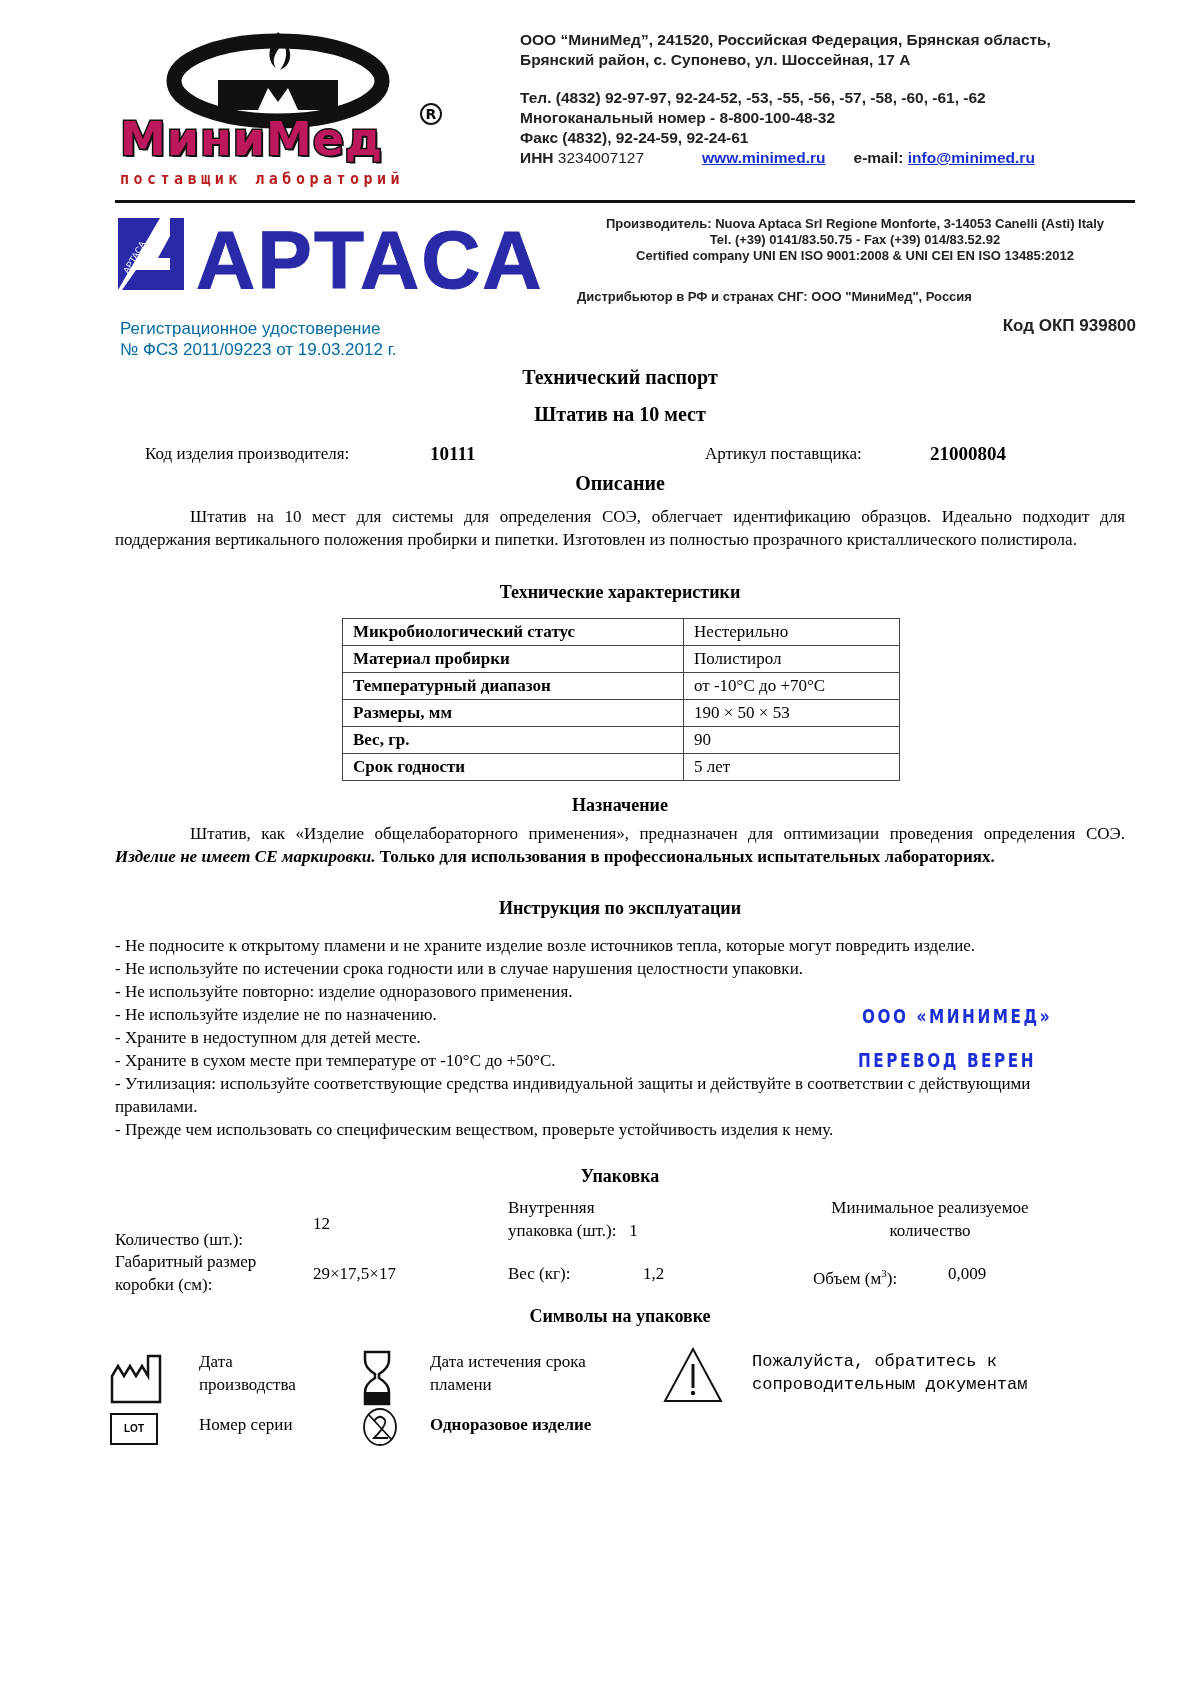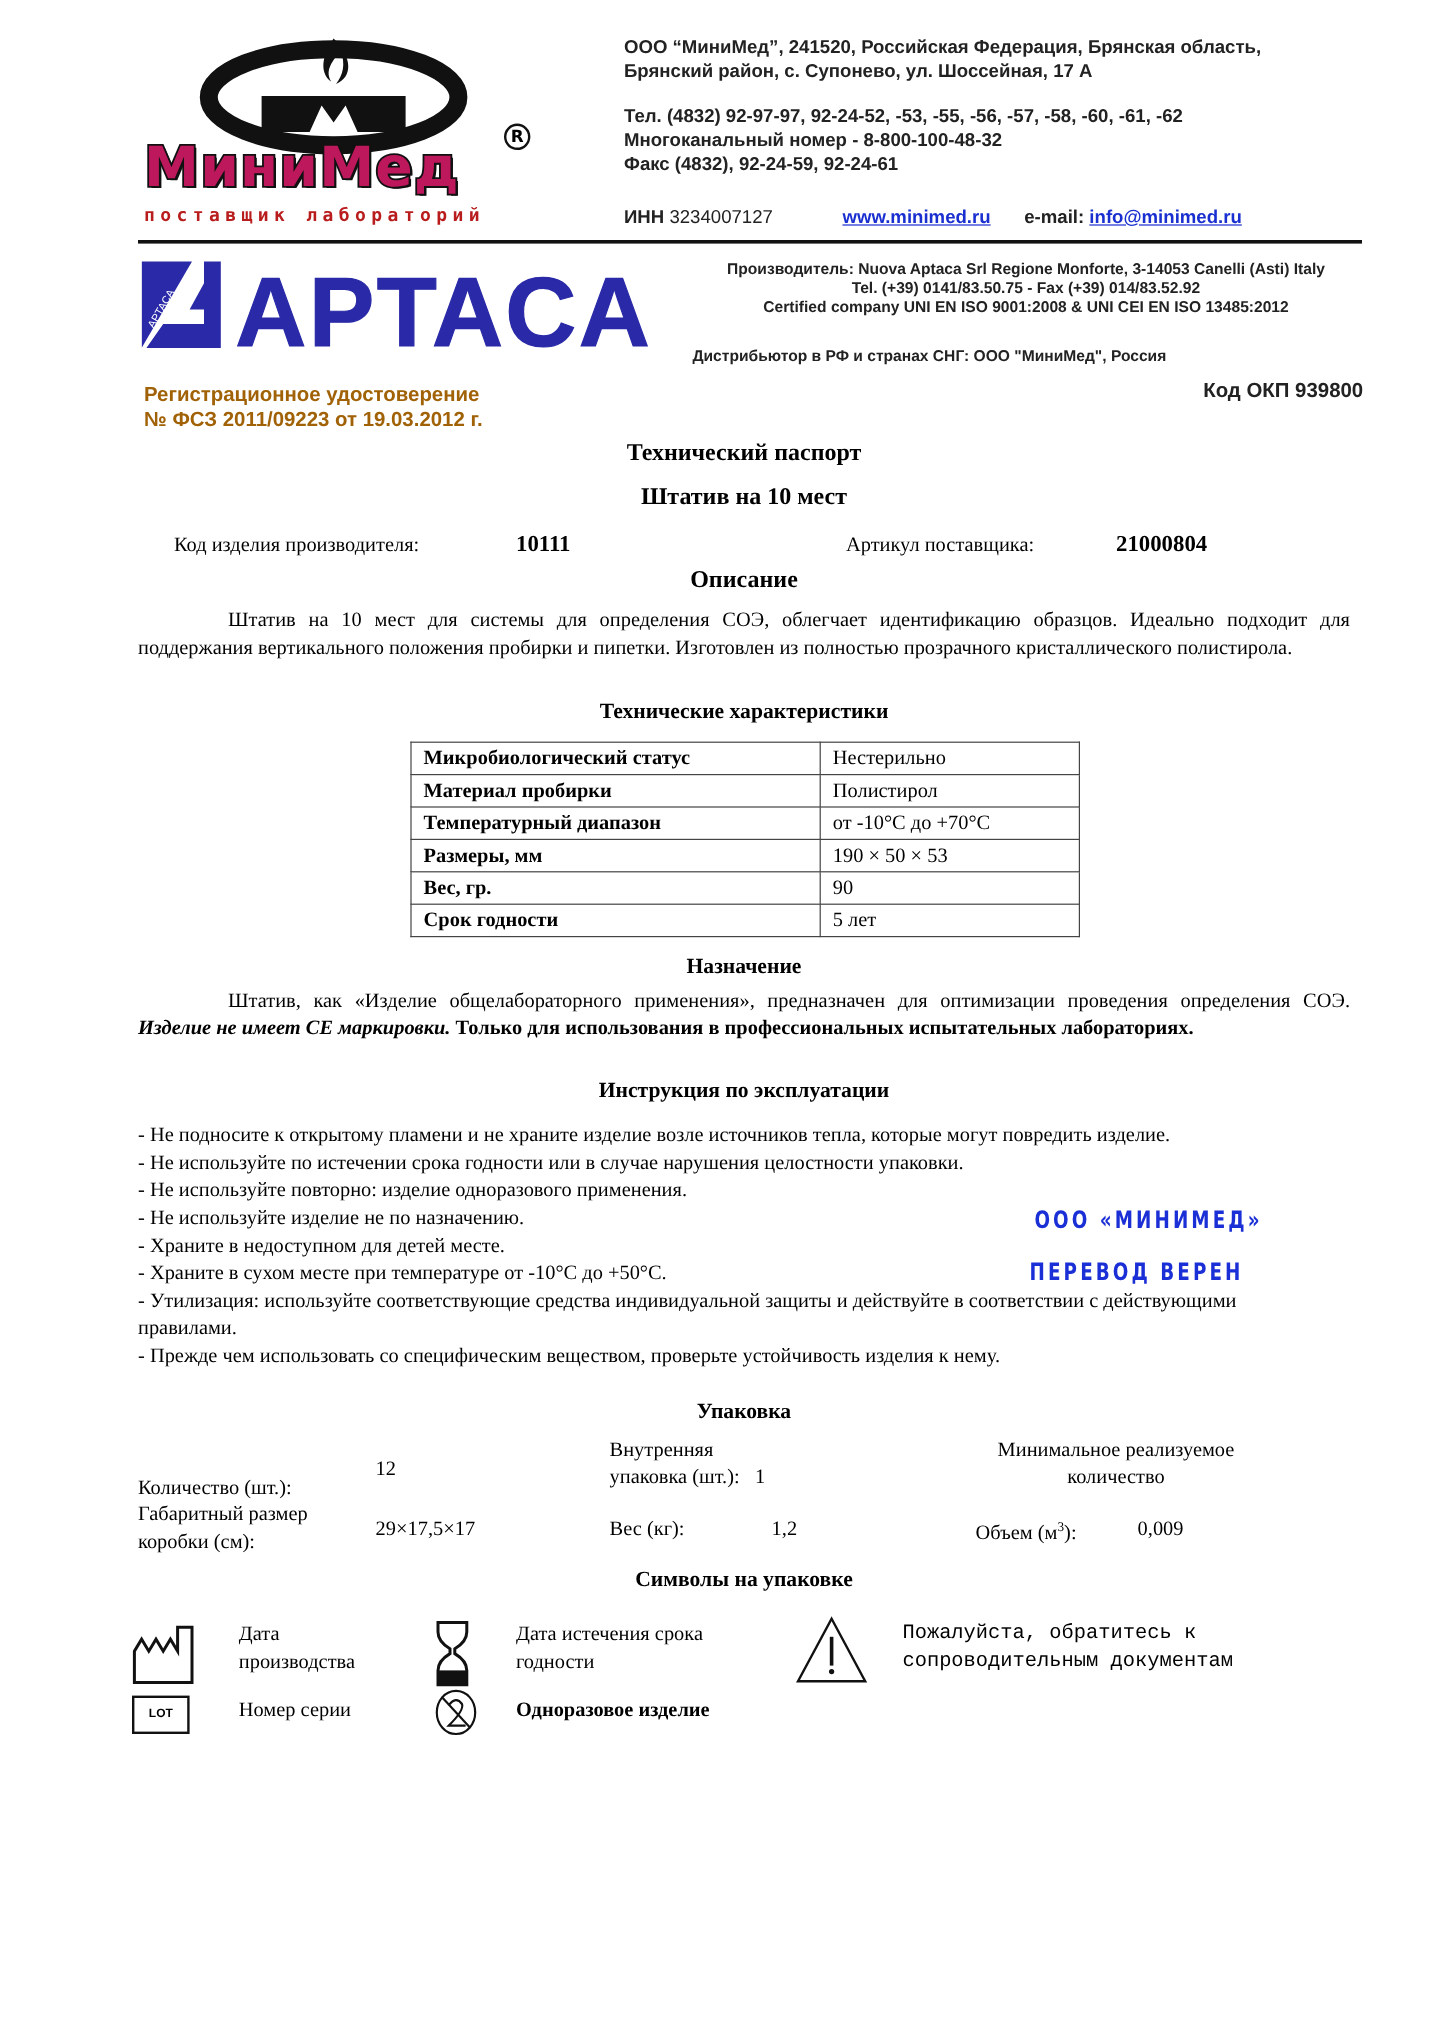--- a/index.html
+++ b/index.html
@@ -9,29 +9,29 @@
   a.link { color:#1a2fd0; text-decoration:underline; }
 
   
   .mm-logo { left:118px; top:28px; width:320px; height:160px; }
   .mm-wordmark { left:120px; top:112px; font-family:"DejaVu Sans", sans-serif; font-weight:bold; font-size:46px; letter-spacing:1px;
     color:#be185d; -webkit-text-stroke:3px #111; paint-order:stroke fill; text-shadow:2px 2px 0 #111; }
   .mm-reg { left:420px; top:103px; font-size:14px; font-family:"DejaVu Sans", sans-serif; border:2px solid #111; border-radius:50%; width:18px; height:18px; line-height:18px; text-align:center; font-weight:bold; }
   .mm-tagline { left:120px; top:170px; font-family:"DejaVu Sans Mono", monospace; font-weight:bold; font-size:15px; letter-spacing:4.5px; color:#b91c1c; }
   .hdr-info { left:520px; top:30px; width:620px; font-size:15.5px; font-weight:bold; line-height:20px; color:#222; }
   .hdr-info .gap { height:18px; }
-  .hdr-info .inn-row { margin-top:24px; display:flex; gap:0; }
+  .hdr-info .inn-row { margin-top:0; display:flex; gap:0; }
   .hdr-info .inn-row span { display:inline-block; }
   .rule { left:115px; top:200px; width:1020px; height:3px; background:#111; }
 
   .aptaca-logo { left:118px; top:214px; width:440px; height:80px; }
   .mfr-info { left:575px; top:216px; width:560px; font-size:13px; font-weight:bold; line-height:16px; color:#222; text-align:center; }
   .dist { left:577px; top:289px; font-size:13px; font-weight:bold; color:#222; }
   .okp { right:64px; top:316px; font-size:17px; font-weight:bold; color:#222; }
-  .reg { left:120px; top:318px; font-size:17px; font-weight:bold; line-height:21px; color:#a16207; }
+  .reg { left:120px; top:318px; font-size:17px; font-weight:normal; line-height:21px; color:#0369a1; }
 
   
   .center { left:105px; width:1030px; text-align:center; font-family:"Liberation Serif", serif; font-weight:bold; font-size:20px; }
   .p { font-family:"Liberation Serif", serif; font-size:17px; line-height:23px; text-align:justify; }
   .codes { left:145px; top:444px; width:990px; font-family:"Liberation Serif", serif; font-size:17px; }
   .codes span { position:absolute; white-space:nowrap; }
   .codes .val { font-weight:bold; font-size:19px; top:-1px; }
 
   table.spec { position:absolute; left:342px; top:618px; width:558px; border-collapse:collapse; font-family:"Liberation Serif", serif; font-size:17px; }
   table.spec td { border:1.5px solid #444; height:26px; padding:0 10px; }
@@ -194,21 +194,21 @@
   <div>Дата</div>
   <div>производства</div>
 </div>
 
 <svg class="abs" style="left:361px; top:1350px;" width="32" height="56" viewBox="0 0 32 56">
   <path d="M4 2 L28 2 L28 10 Q28 18 18 24 L18 28 Q28 34 28 42 L28 54 L4 54 L4 42 Q4 34 14 28 L14 24 Q4 18 4 10 Z" fill="none" stroke="#111" stroke-width="2.5"></path>
   <rect x="4" y="42" width="24" height="12" fill="#111"></rect>
 </svg>
 <div class="abs sym-text" style="left:430px; top:1350px;">
   <div>Дата истечения срока</div>
-  <div>годности</div>
+  <div>пламени</div>
 </div>
 
 <svg class="abs" style="left:662px; top:1346px;" width="62" height="58" viewBox="0 0 62 58">
   <polygon points="31,3 59,55 3,55" fill="none" stroke="#111" stroke-width="2"></polygon>
   <rect x="29.5" y="18" width="3" height="24" fill="#111"></rect>
   <circle cx="31" cy="47" r="2.2" fill="#111"></circle>
 </svg>
 <div class="abs sym-text" style="left:752px; top:1350px;font-family:Liberation Mono, monospace;">
   <div>Пожалуйста, обратитесь к</div>
   <div>сопроводительным документам</div>

